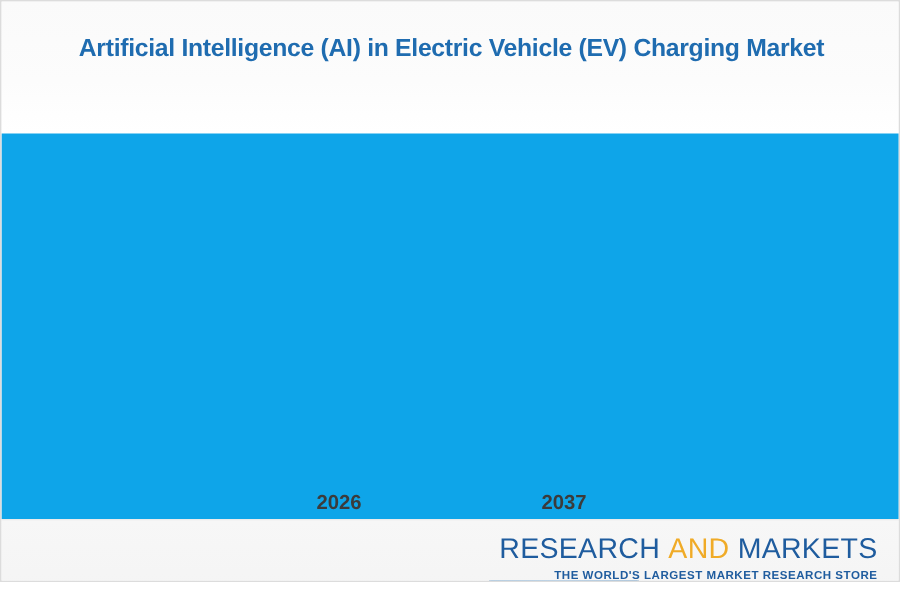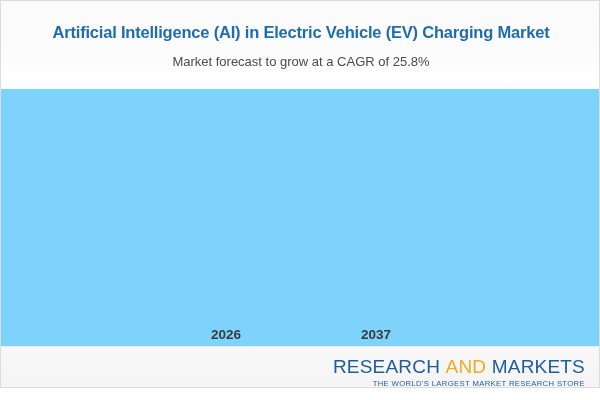--- a/index.html
+++ b/index.html
@@ -52,21 +52,21 @@
     color: #4a4a4a;
     line-height: 1.2;
   }
 
   
   .plot {
     position: absolute;
     left: 0; top: 88px;
     width: 600px;
     height: 257px;
-    background: #7dd3fc;
+    background: #0ea5e9;
   }
 
   .bar-group {
     position: absolute;
     bottom: 0;
   }
   .bar-group.g1 { left: 145px; width: 160px; }
   .bar-group.g2 { left: 295px; width: 160px; }
 
   .value-label {
@@ -153,35 +153,34 @@
     font-weight: normal;
     color: #1f5c9e;
     letter-spacing: 0.2px;
     line-height: 1;
     white-space: nowrap;
   }
   .logo-and { color: #f0ab27; }
   .logo-tag {
     margin-top: 4px;
     font-size: 7.7px;
-    font-weight: normal;
+    font-weight: bold;
     color: #1f5c9e;
     letter-spacing: 0.35px;
     line-height: 1;
     white-space: nowrap;
   }
 </style>
 </head>
 <body>
 
 <div class="card">
 
   <div class="header">
     <div class="title">Artificial Intelligence (AI) in Electric Vehicle (EV) Charging Market</div>
-    <div class="subtitle">Market forecast to grow at a CAGR of 25.8%</div>
   </div>
 
   <div class="plot">
 
     <div class="bar-group g1">
 
       <div class="year-label">2026</div>
     </div>
 
     <div class="bar-group g2">

